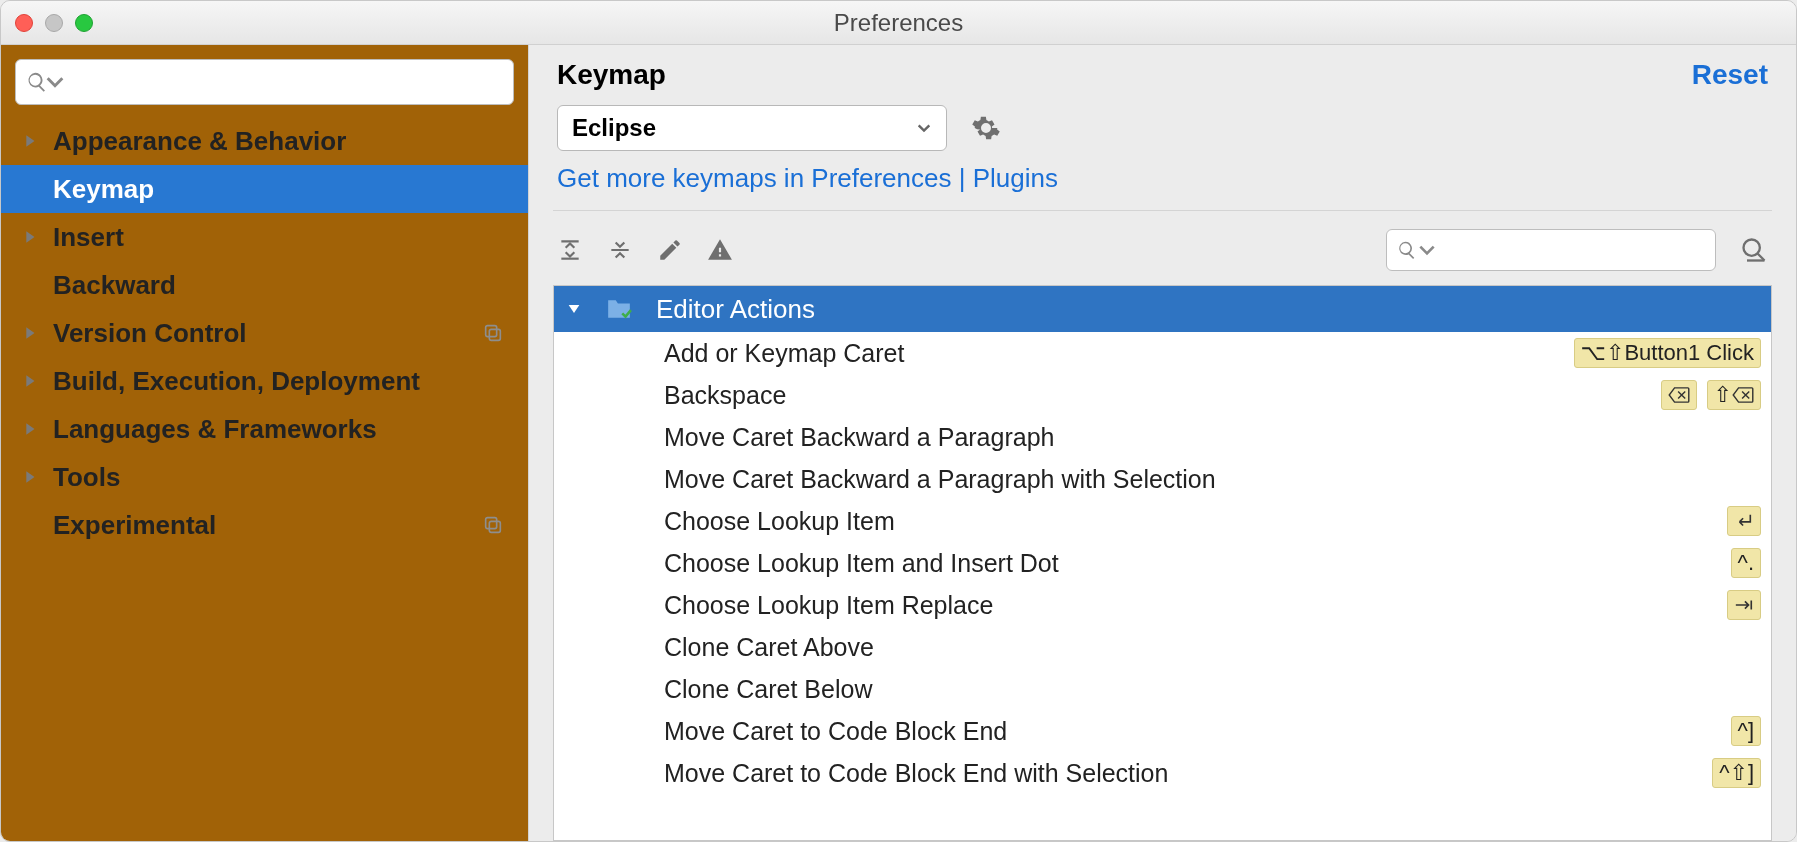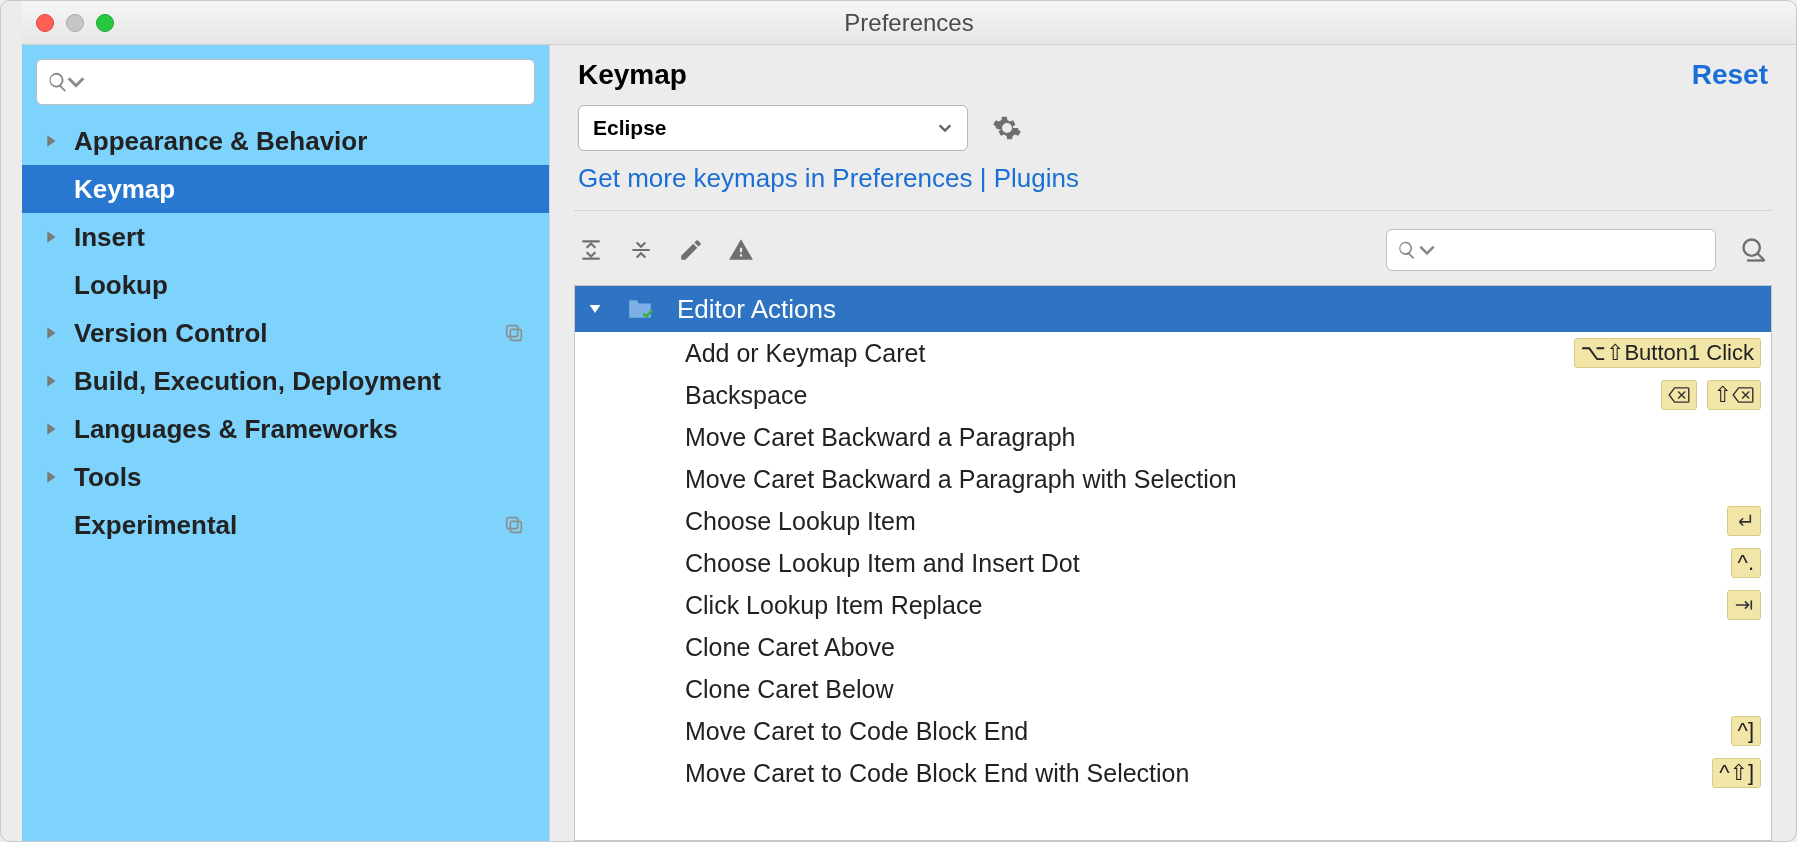--- a/index.html
+++ b/index.html
@@ -1,45 +1,45 @@
 <!DOCTYPE html>
 <html><head>
 <meta charset="utf-8">
 <style>
   * { box-sizing: border-box; margin: 0; padding: 0; }
   html, body { width: 1797px; height: 842px; font-family: -apple-system, "Helvetica Neue", Arial, sans-serif; font-size: 24px; color: #000; background: #ececec; overflow: hidden; }
-  .window { width: 1797px; height: 842px; display: flex; flex-direction: column; border: 1px solid #c8c8c8; border-radius: 10px; overflow: hidden; background: #ececec; padding-left: 21px; }
+  .window { width: 1797px; height: 842px; display: flex; flex-direction: column; border: 1px solid #c8c8c8; border-radius: 10px; overflow: hidden; background: #ececec; }
   .titlebar { height: 44px; display: flex; align-items: center; padding: 0 14px; background: linear-gradient(#f6f6f6,#e6e6e6); border-bottom: 1px solid #d0d0d0; position: relative; }
   .traffic { display:flex; gap:12px; }
   .dot { width:18px; height:18px; border-radius:50%; }
   .dot.red { background:#ff5f57; border:1px solid #e14239; }
   .dot.yellow { background:#c6c6c6; border:1px solid #a8a8a8; }
   .dot.green { background:#28c840; border:1px solid #1fa232; }
   .title { position:absolute; left:0; right:0; text-align:center; font-size:24px; color:#4a4a4a; }
   .body { flex:1; display:flex; min-height:0; }
-  .sidebar { width:528px; background:#7dd3fc; border-right:1px solid #d3d3d3; display:flex; flex-direction:column; padding-top:14px; }
+  .sidebar { width:528px; background:#a16207; border-right:1px solid #d3d3d3; display:flex; flex-direction:column; padding-top:14px; }
   .search-wrap { padding: 0 14px 12px 14px; }
   .search { width:100%; height:46px; border:1px solid #bdbdbd; border-radius:6px; background:#fff; display:flex; align-items:center; padding:0 10px; }
   .search svg { width:22px; height:22px; fill:#8a8a8a; }
   .search .chev { margin-left:-4px; }
   .search input { flex:1; border:none; outline:none; font-size:22px; background:transparent; margin-left:6px; }
   .tree { flex:1; overflow:auto; }
   .tree-row { height:48px; display:flex; align-items:center; padding-left:22px; gap:14px; cursor:default; position:relative; }
   .tree-row .arrow { width:16px; display:flex; justify-content:center; color:#7a7a7a; }
   .tree-row.noarrow .arrow { visibility:hidden; }
   .tree-row .label { font-size:26px; font-weight:700; color:#222; }
   .tree-row.selected { background:#2878d2; }
   .tree-row.selected .label { color:#fff; font-weight:700; }
   .tree-row .copy-icon { position:absolute; right:24px; color:#8e8e8e; }
   .main { flex:1; display:flex; flex-direction:column; background:#ececec; min-width:0; }
   .main-header { display:flex; align-items:center; justify-content:space-between; padding:14px 28px 8px 28px; }
   .main-header .h-title { font-size:28px; font-weight:700; }
   .main-header .reset { color:#1a6fd6; font-size:28px; font-weight:700; cursor:pointer; }
   .scheme-row { display:flex; align-items:center; gap:24px; padding:6px 28px 8px 28px; }
-  .select { width:390px; height:46px; background:#fff; border:1px solid #b8b8b8; border-radius:6px; display:flex; align-items:center; justify-content:space-between; padding:0 14px; font-size:21px; font-weight:700; }
+  .select { width:390px; height:46px; background:#fff; border:1px solid #b8b8b8; border-radius:6px; display:flex; align-items:center; justify-content:space-between; padding:0 14px; font-size:24px; font-weight:700; }
   .select .sel-chev { color:#666; }
   .gear { color:#6f6f6f; display:flex; align-items:center; }
   .hint { padding:4px 28px 16px 28px; color:#1a6fd6; font-size:26px; }
   .hr { height:1px; background:#d4d4d4; margin:0 24px; }
   .toolbar { display:flex; align-items:center; gap:24px; padding:18px 28px 14px 28px; }
   .toolbar .ticon { color:#6f6f6f; }
   .toolbar .spacer { flex:1; }
   .toolbar .ksearch { width:330px; height:42px; border:1px solid #bdbdbd; border-radius:6px; background:#fff; display:flex; align-items:center; padding:0 10px; }
   .toolbar .ksearch svg { width:20px; height:20px; fill:#8a8a8a; }
   .toolbar .ksearch input { flex:1; border:none; outline:none; font-size:20px; background:transparent; margin-left:6px; }
@@ -108,21 +108,21 @@
               </svg>
             </span>
             <span class="label">Insert</span>
           </div>
           <div class="tree-row noarrow">
             <span class="arrow">
               <svg width="12" height="14" viewBox="0 0 10 12">
                 <path d="M1 1 l7 5 l-7 5 z" fill="#7a7a7a"></path>
               </svg>
             </span>
-            <span class="label">Lookup</span>
+            <span class="label">Backward</span>
           </div>
           <div class="tree-row">
             <span class="arrow">
               <svg width="12" height="14" viewBox="0 0 10 12">
                 <path d="M1 1 l7 5 l-7 5 z" fill="#7a7a7a"></path>
               </svg>
             </span>
             <span class="label">Version Control</span>
             <span class="copy-icon">
               <svg width="22" height="22" viewBox="0 0 24 24" fill="none" stroke="#8e8e8e" stroke-width="1.8">
@@ -307,21 +307,21 @@
                 </span>
               </span>
             </div>
             <div class="action-row">
               <span class="aname">Choose Lookup Item and Insert Dot</span>
               <span class="shortcuts">
                 <span class="sc">^.</span>
               </span>
             </div>
             <div class="action-row">
-              <span class="aname">Click Lookup Item Replace</span>
+              <span class="aname">Choose Lookup Item Replace</span>
               <span class="shortcuts">
                 <span class="sc">
                   <span class="tabicon">
                     <svg width="20" height="14" viewBox="0 0 22 14">
                       <path d="M2 7 h14 M12 3 l4 4 l-4 4 M19 2 v10" fill="none" stroke="#333" stroke-width="1.8"></path>
                     </svg>
                   </span>
                 </span>
               </span>
             </div>

